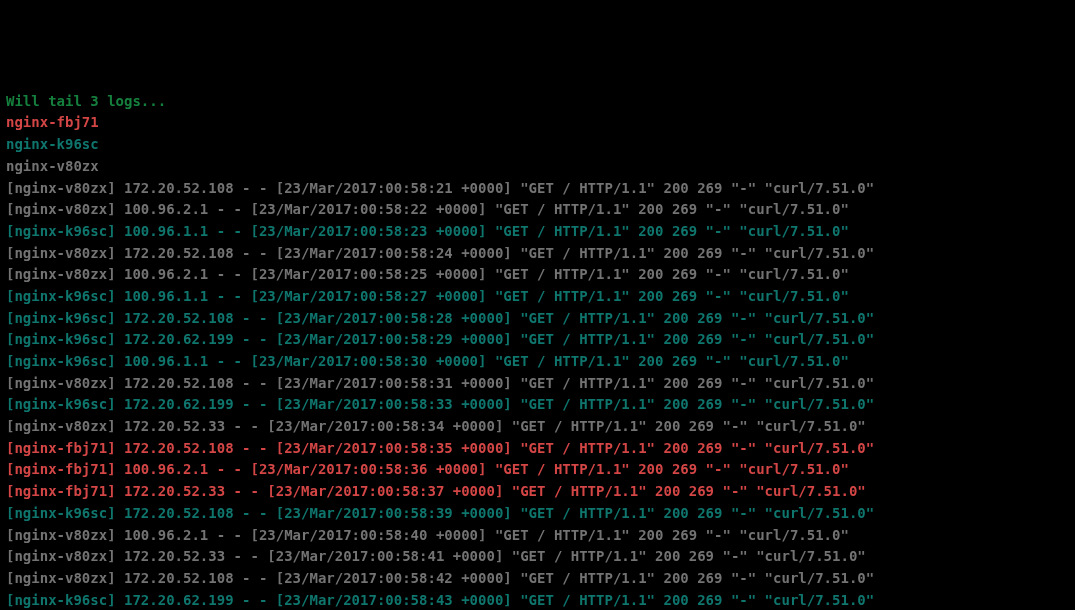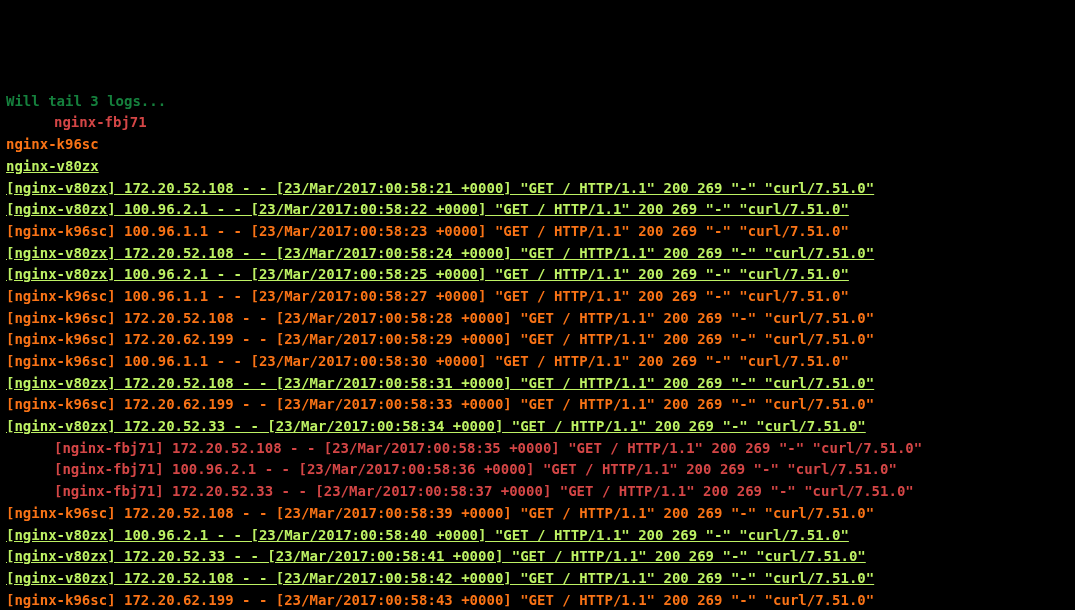--- a/index.html
+++ b/index.html
@@ -13,23 +13,23 @@
       font-size: 14px;
       line-height: 1.55;
       padding: 4px 6px;
       white-space: pre;
       overflow-x: auto;
       width: 1075px;
       height: 610px;
       font-weight: bold;
     }
     .white { color: #15803d; }
-    .red { color: #d44646; margin-left: 48px; }
-    .green { color: #f97316; }
-    .yellow { color: #bef264; text-decoration: underline; }
+    .red { color: #d44646; }
+    .green { color: #0f766e; }
+    .yellow { color: #737373; }
     .line { display: block; }
   </style>
 </head>
 <body>
 
 
 
 <div id="terminal"><span class="line white">Will tail 3 logs...</span><span class="line red">nginx-fbj71</span><span class="line green">nginx-k96sc</span><span class="line yellow">nginx-v80zx</span><span class="line yellow"><span>[nginx-v80zx] </span><span>172.20.52.108 - - [23/Mar/2017:00:58:21 +0000] "GET / HTTP/1.1" 200 269 "-" "curl/7.51.0"</span></span><span class="line yellow"><span>[nginx-v80zx] </span><span>100.96.2.1 - - [23/Mar/2017:00:58:22 +0000] "GET / HTTP/1.1" 200 269 "-" "curl/7.51.0"</span></span><span class="line green"><span>[nginx-k96sc] </span><span>100.96.1.1 - - [23/Mar/2017:00:58:23 +0000] "GET / HTTP/1.1" 200 269 "-" "curl/7.51.0"</span></span><span class="line yellow"><span>[nginx-v80zx] </span><span>172.20.52.108 - - [23/Mar/2017:00:58:24 +0000] "GET / HTTP/1.1" 200 269 "-" "curl/7.51.0"</span></span><span class="line yellow"><span>[nginx-v80zx] </span><span>100.96.2.1 - - [23/Mar/2017:00:58:25 +0000] "GET / HTTP/1.1" 200 269 "-" "curl/7.51.0"</span></span><span class="line green"><span>[nginx-k96sc] </span><span>100.96.1.1 - - [23/Mar/2017:00:58:27 +0000] "GET / HTTP/1.1" 200 269 "-" "curl/7.51.0"</span></span><span class="line green"><span>[nginx-k96sc] </span><span>172.20.52.108 - - [23/Mar/2017:00:58:28 +0000] "GET / HTTP/1.1" 200 269 "-" "curl/7.51.0"</span></span><span class="line green"><span>[nginx-k96sc] </span><span>172.20.62.199 - - [23/Mar/2017:00:58:29 +0000] "GET / HTTP/1.1" 200 269 "-" "curl/7.51.0"</span></span><span class="line green"><span>[nginx-k96sc] </span><span>100.96.1.1 - - [23/Mar/2017:00:58:30 +0000] "GET / HTTP/1.1" 200 269 "-" "curl/7.51.0"</span></span><span class="line yellow"><span>[nginx-v80zx] </span><span>172.20.52.108 - - [23/Mar/2017:00:58:31 +0000] "GET / HTTP/1.1" 200 269 "-" "curl/7.51.0"</span></span><span class="line green"><span>[nginx-k96sc] </span><span>172.20.62.199 - - [23/Mar/2017:00:58:33 +0000] "GET / HTTP/1.1" 200 269 "-" "curl/7.51.0"</span></span><span class="line yellow"><span>[nginx-v80zx] </span><span>172.20.52.33 - - [23/Mar/2017:00:58:34 +0000] "GET / HTTP/1.1" 200 269 "-" "curl/7.51.0"</span></span><span class="line red"><span>[nginx-fbj71] </span><span>172.20.52.108 - - [23/Mar/2017:00:58:35 +0000] "GET / HTTP/1.1" 200 269 "-" "curl/7.51.0"</span></span><span class="line red"><span>[nginx-fbj71] </span><span>100.96.2.1 - - [23/Mar/2017:00:58:36 +0000] "GET / HTTP/1.1" 200 269 "-" "curl/7.51.0"</span></span><span class="line red"><span>[nginx-fbj71] </span><span>172.20.52.33 - - [23/Mar/2017:00:58:37 +0000] "GET / HTTP/1.1" 200 269 "-" "curl/7.51.0"</span></span><span class="line green"><span>[nginx-k96sc] </span><span>172.20.52.108 - - [23/Mar/2017:00:58:39 +0000] "GET / HTTP/1.1" 200 269 "-" "curl/7.51.0"</span></span><span class="line yellow"><span>[nginx-v80zx] </span><span>100.96.2.1 - - [23/Mar/2017:00:58:40 +0000] "GET / HTTP/1.1" 200 269 "-" "curl/7.51.0"</span></span><span class="line yellow"><span>[nginx-v80zx] </span><span>172.20.52.33 - - [23/Mar/2017:00:58:41 +0000] "GET / HTTP/1.1" 200 269 "-" "curl/7.51.0"</span></span><span class="line yellow"><span>[nginx-v80zx] </span><span>172.20.52.108 - - [23/Mar/2017:00:58:42 +0000] "GET / HTTP/1.1" 200 269 "-" "curl/7.51.0"</span></span><span class="line green"><span>[nginx-k96sc] </span><span>172.20.62.199 - - [23/Mar/2017:00:58:43 +0000] "GET / HTTP/1.1" 200 269 "-" "curl/7.51.0"</span></span></div>
 
 

